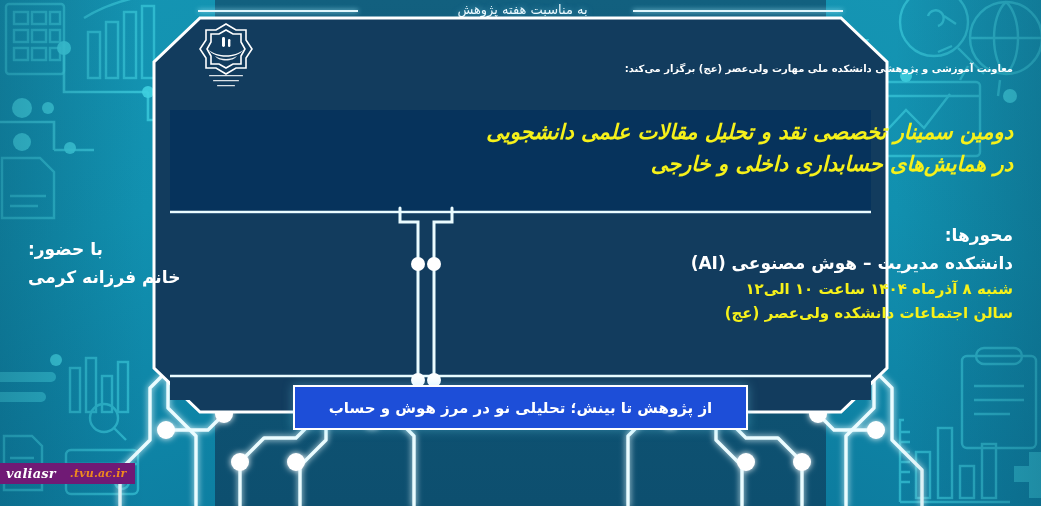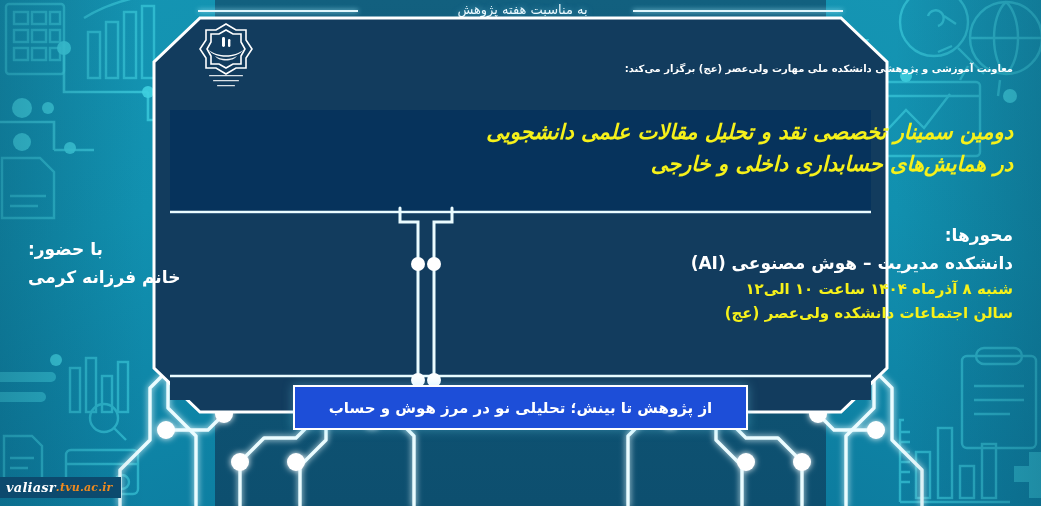--- a/index.html
+++ b/index.html
@@ -60,22 +60,22 @@
   .midtrace{position:absolute;left:396px;top:206px;width:60px;height:182px;}
   .midtrace svg{width:100%;height:100%;display:block;}
 
   
   .slogan{position:absolute;left:293px;top:385px;width:455px;height:45px;
      background:#1d4ed8;border:2px solid #ffffff;display:flex;align-items:center;justify-content:center;
      box-shadow:0 0 10px rgba(120,225,255,.35);}
   .slogan span{color:#ffffff;font-size:15px;font-weight:bold;}
 
   
-  .wm{position:absolute;left:0;bottom:8px;height:21px;background:#0c4a6e;
-      display:flex;align-items:center;padding:0 8px 0 6px;direction:ltr;}
+  .wm{position:absolute;left:0;bottom:22px;height:21px;background:#701a75;
+      display:flex;align-items:center;padding:0 8px 0 6px;direction:ltr;gap:14px;}
   .wm b{font-family:"DejaVu Serif","Liberation Serif",serif;font-style:italic;font-weight:bold;
         font-size:13px;color:#ffffff;letter-spacing:.2px;}
   .wm i{font-family:"DejaVu Serif","Liberation Serif",serif;font-style:italic;font-weight:bold;
         font-size:11px;color:#f08a1e;letter-spacing:.2px;}
 </style>
 </head>
 <body>
 
 <div class="poster">
 

